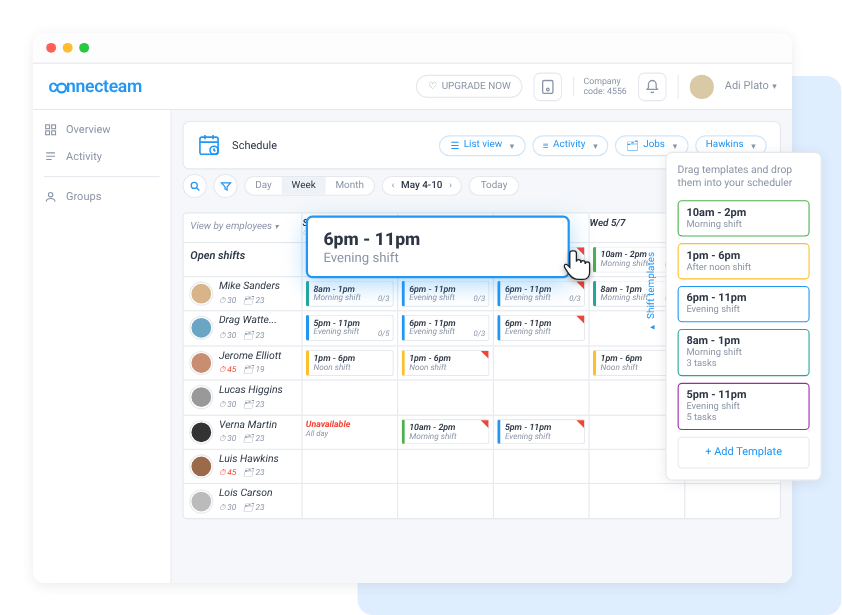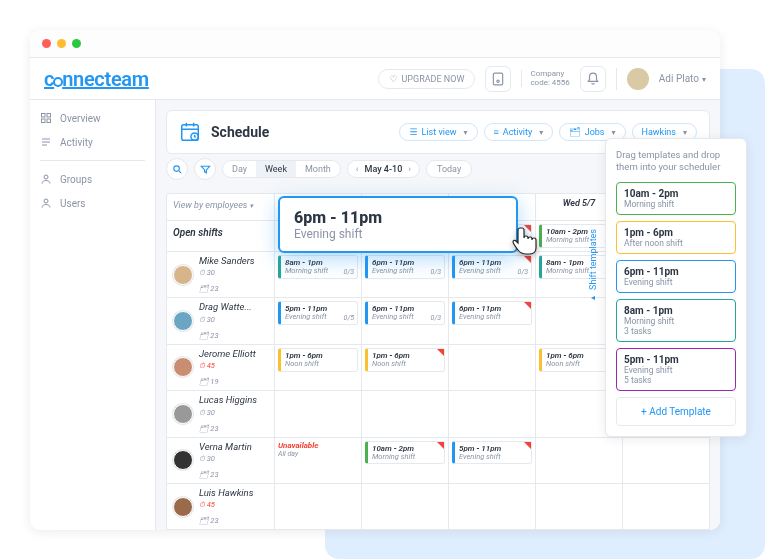--- a/index.html
+++ b/index.html
@@ -18,67 +18,67 @@
   }
   *{box-sizing:border-box;font-family:-apple-system,BlinkMacSystemFont,"Segoe UI",Roboto,Helvetica,Arial,sans-serif;}
   body{margin:0;background:#fff;color:var(--text);font-size:11px;}
   .stage{position:relative;width:765px;height:559px;overflow:hidden;}
   .accent-bg{position:absolute;right:0;bottom:0;width:440px;height:490px;background:#dfeeff;border-radius:14px;}
   .macwin{position:absolute;left:30px;top:30px;width:690px;height:500px;background:#fff;border-radius:10px;box-shadow:var(--shadow);display:flex;flex-direction:column;overflow:hidden;}
   .titlebar{height:28px;display:flex;align-items:center;gap:6px;padding:0 12px;background:#fdfdfe;border-bottom:1px solid var(--grey-line);}
   .tl-dot{width:9px;height:9px;border-radius:50%;}
   .tr{background:#ff5f57}.ty{background:#febc2e}.tg{background:#28c840}
   .topbar{height:42px;display:flex;align-items:center;padding:0 14px;gap:10px;border-bottom:1px solid var(--grey-line);}
-  .logo{font-size:20px;font-weight:600;color:var(--blue);letter-spacing:-.3px;text-decoration:underline;}
+  .logo{font-size:16px;font-weight:600;color:var(--blue);letter-spacing:-.3px;}
   .logo .o{display:inline-block;width:10px;height:10px;border:2px solid var(--blue);border-radius:50%;margin:0 -1px -1px;}
   .spacer{flex:1}
   .pill{border:1px solid var(--grey-line);border-radius:16px;padding:4px 10px;font-size:9px;color:var(--text-muted);display:flex;align-items:center;gap:4px;background:#fff;cursor:pointer;}
   .icbox{width:26px;height:26px;border:1px solid var(--grey-line);border-radius:6px;display:flex;align-items:center;justify-content:center;color:var(--text-muted);}
   .avatar{width:22px;height:22px;border-radius:50%;background:#d9c9a4;}
   .caret::after{content:"▾";color:var(--text-muted);margin-left:3px;font-size:8px}
   .cc{font-size:8px;color:var(--text-muted);line-height:1.1;border-left:1px solid var(--grey-line);padding-left:8px;}
 
   .workarea{flex:1;display:flex;min-height:0;}
   .sidebar{width:126px;border-right:1px solid var(--grey-line);padding-top:6px;}
   .snav{padding:6px 10px;display:flex;align-items:center;gap:8px;font-size:10px;color:var(--text-muted);cursor:pointer;}
   .snav.active{background:#eaf4ff;color:var(--blue);border-left:3px solid var(--blue);padding-left:7px;}
   .sdiv{height:1px;background:var(--grey-line);margin:6px 10px;}
   .badge{background:var(--blue);color:#fff;border-radius:50%;width:13px;height:13px;font-size:8px;display:flex;align-items:center;justify-content:center;margin-left:auto}
   .sn-ic{width:12px;height:12px;display:inline-block;color:var(--text-muted);}
 
   .main{flex:1;background:var(--grey-bg);padding:10px;min-width:0;}
   .panel{background:#fff;border:1px solid var(--grey-line);border-radius:6px;padding:10px 12px;display:flex;align-items:center;gap:10px;}
   .title-ic{width:22px;height:22px;color:var(--blue)}
-  .ptitle{font-size:14px;font-weight:700}
+  .ptitle{font-size:10px;font-weight:400}
   .opt{border:1px solid #cfe6fb;border-radius:14px;padding:3px 9px;font-size:9px;color:var(--blue);display:flex;align-items:center;gap:4px;cursor:pointer;}
   .toolbar{display:flex;align-items:center;gap:6px;margin-top:4px;font-size:9px;color:var(--text-muted);}
   .ticon{width:22px;height:22px;border:1px solid var(--grey-line);border-radius:50%;display:flex;align-items:center;justify-content:center;color:var(--blue);background:#fff;cursor:pointer;}
   .seg{display:flex;border:1px solid var(--grey-line);border-radius:12px;overflow:hidden;background:#fff;}
   .seg span{padding:3px 9px;cursor:pointer;}
   .seg span.on{background:#eef2f7;color:var(--text);}
   .navdate{border:1px solid var(--grey-line);border-radius:12px;padding:3px 8px;background:#fff;display:flex;align-items:center;gap:6px;}
   .navdate b{font-weight:500;color:var(--text);font-size:9px}
   .chev{cursor:pointer;color:var(--text-muted);font-size:9px}
   .today{border:1px solid var(--grey-line);border-radius:12px;padding:3px 10px;background:#fff;cursor:pointer;}
   .actions{color:var(--blue);font-size:9px;margin-left:auto;cursor:pointer}
 
   .sched{margin-top:13px;background:#fff;border:1px solid var(--grey-line);border-radius:4px;font-style:italic;}
   .srow{display:flex;border-bottom:1px solid var(--grey-line);}
   .srow:last-child{border-bottom:none}
   .scol-l{width:108px;flex:none;border-right:1px solid var(--grey-line);padding:4px 6px;}
   .scell{flex:1;min-width:0;border-right:1px solid var(--grey-line);padding:3px;position:relative;overflow:hidden;}
   .scell:last-child{border-right:none}
-  .shdr{font-size:9px;color:var(--text-muted);text-align:center;padding:4px 0;}
+  .shdr{font-size:9px;color:var(--text-muted);padding:4px 0;}
   .shdr small{display:block;font-size:7px;color:#b6bdc9;}
   .viewby{font-size:9px;color:var(--text-muted)}
   .open{font-weight:600;font-size:10px;padding:6px}
   .emp{display:flex;align-items:center;gap:6px;}
   .emp-av{width:20px;height:20px;border-radius:50%;flex:none;background:#ccc;border:1px solid #fff;box-shadow:0 0 0 1px var(--grey-line);}
   .emp-nm{font-size:9.5px;line-height:1.1;white-space:nowrap;overflow:hidden;text-overflow:ellipsis;}
-  .emp-meta{font-size:7.5px;color:var(--text-muted);display:flex;gap:6px;margin-top:2px;flex-direction:column;}
+  .emp-meta{font-size:7.5px;color:var(--text-muted);display:flex;gap:6px;margin-top:2px;}
   .emp-meta .r{color:var(--red)}
   .shift{border:1px solid var(--grey-line);border-left-width:3px;border-radius:3px;padding:2px 4px;font-size:7.5px;line-height:1.15;position:relative;background:#fff;}
   .shift .tm{font-weight:600;font-size:8px;color:var(--text)}
   .shift .nm{color:var(--text-muted)}
   .shift .cnt{position:absolute;right:3px;bottom:2px;font-size:7px;color:var(--text-muted)}
   .dog{position:absolute;top:0;right:0;border-style:solid;border-width:0 7px 7px 0;border-color:transparent var(--red) transparent transparent;}
   .un{color:var(--red);font-size:8px}
   .un small{color:var(--text-muted);font-size:7px;display:block}
 
   
@@ -157,27 +157,20 @@
               </svg></span>
             <span>Activity</span>
           </div>
           <div class="sdiv"></div>
           <div class="snav">
             <span class="sn-ic"><svg width="12" height="12" viewBox="0 0 24 24" fill="none" stroke="currentColor" stroke-width="2">
                 <circle cx="12" cy="8" r="4"></circle>
                 <path d="M4 21c0-4 4-6 8-6s8 2 8 6"></path>
               </svg></span>
             <span>Groups</span>
-          </div>
-          <div class="snav">
-            <span class="sn-ic"><svg width="12" height="12" viewBox="0 0 24 24" fill="none" stroke="currentColor" stroke-width="2">
-                <circle cx="12" cy="8" r="4"></circle>
-                <path d="M4 21c0-4 4-6 8-6s8 2 8 6"></path>
-              </svg></span>
-            <span>Users</span>
           </div>
         </div>
 
       <div class="main">
         <div class="panel">
           <span class="title-ic">
             <svg width="22" height="22" viewBox="0 0 24 24" fill="none" stroke="currentColor" stroke-width="1.6">
                 <rect x="3" y="4" width="18" height="17" rx="2"></rect>
                 <path d="M3 9h18M8 2v4M16 2v4"></path>
                 <circle cx="17" cy="17" r="4"></circle>

